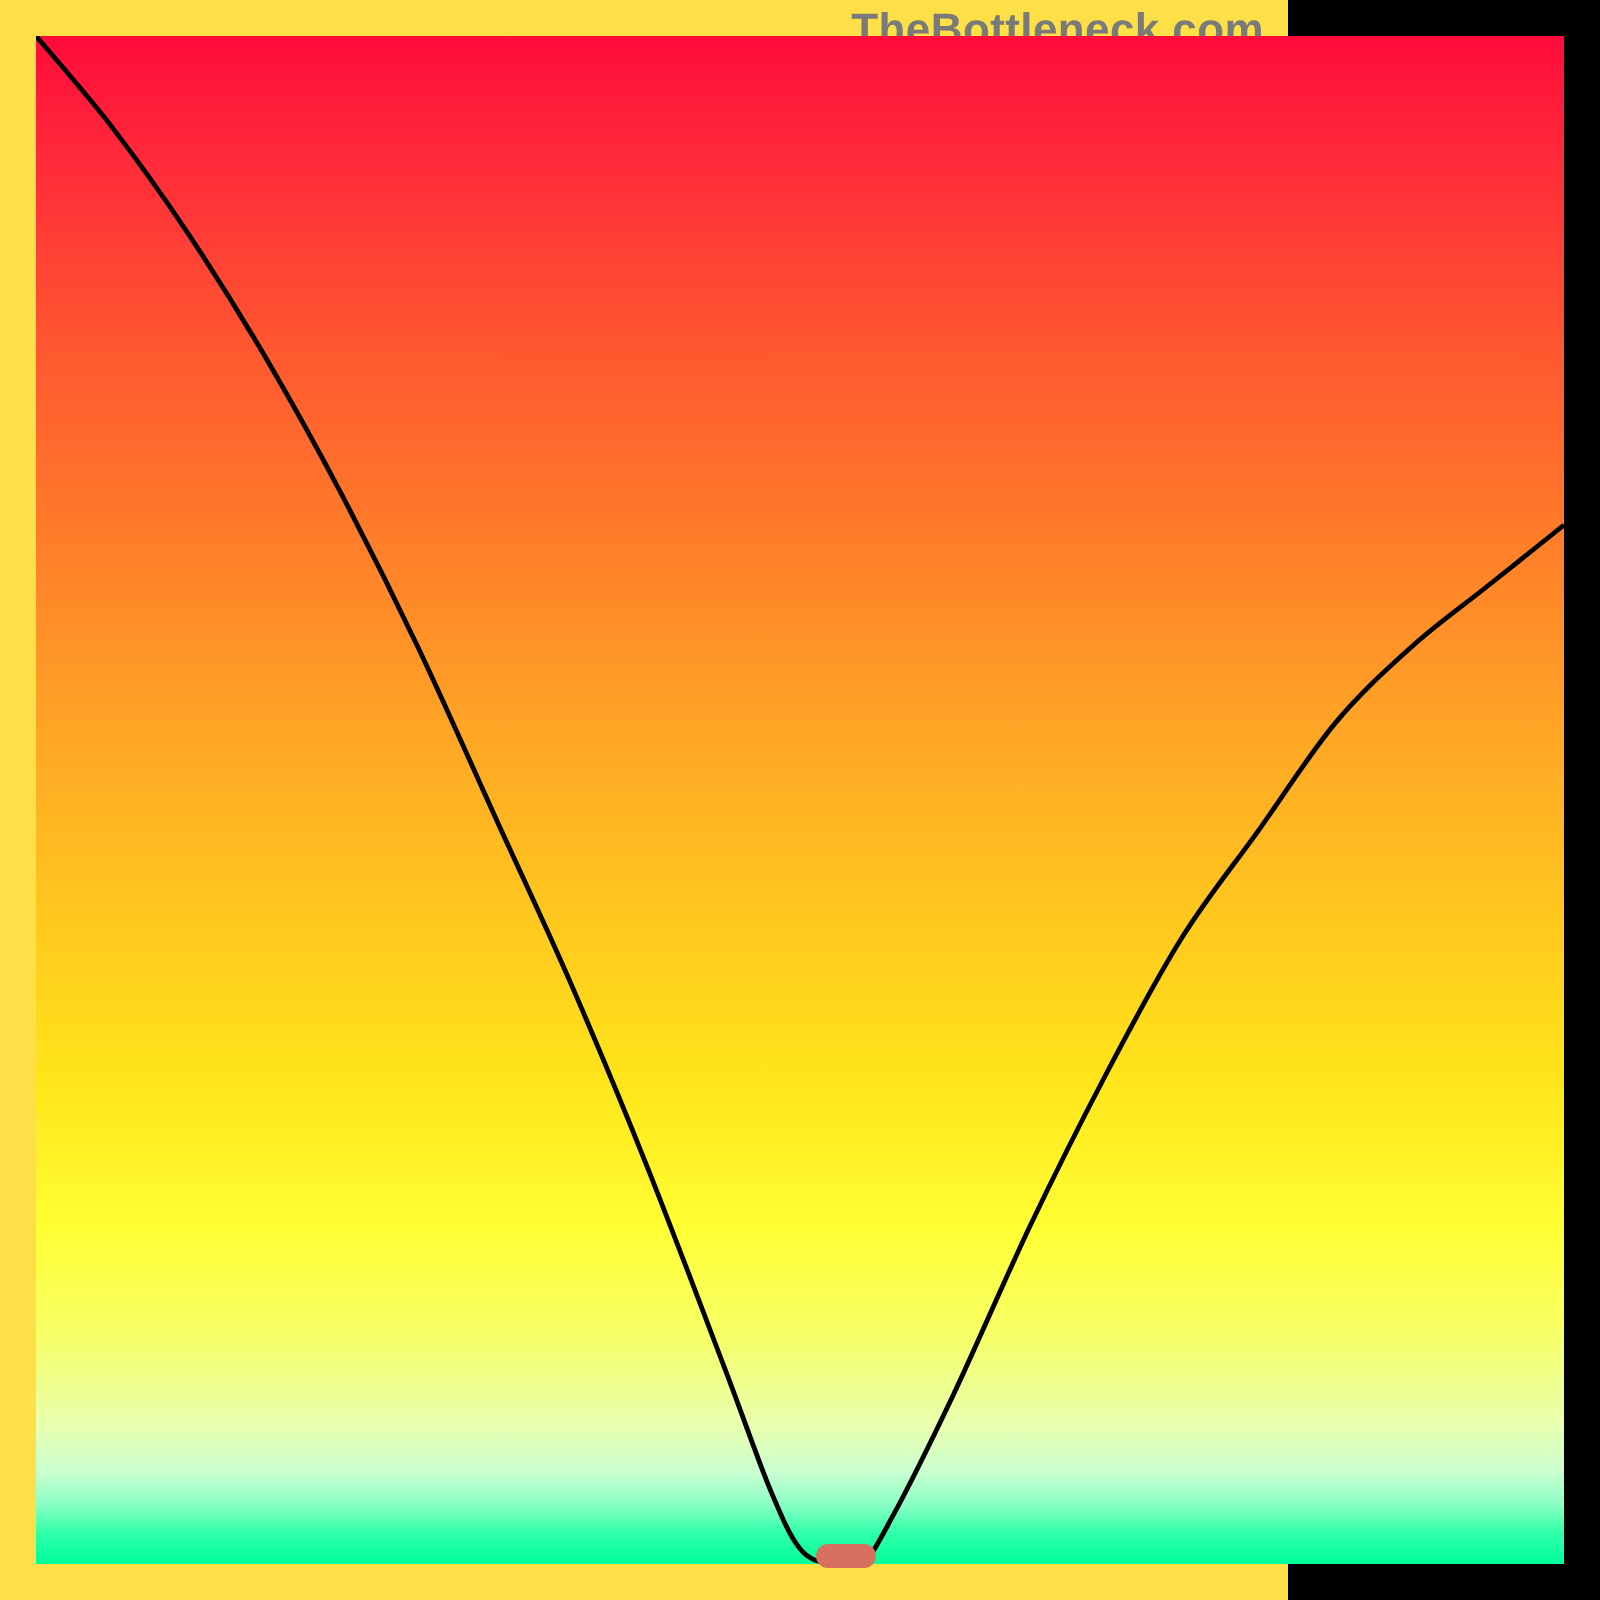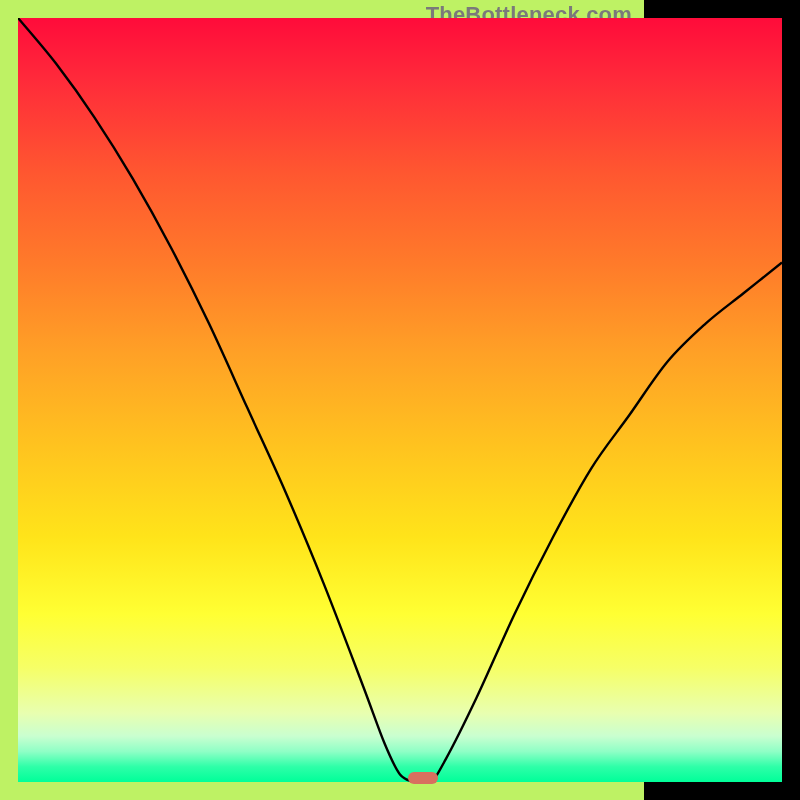--- a/index.html
+++ b/index.html
@@ -9,21 +9,21 @@
     height: 800px;
     background: #000;
     overflow: hidden;
   }
   .frame {
     position: absolute;
     left: 0;
     top: 0;
     width: 644px;
     height: 800px;
-    background: #bef264;
+    background: #fde047;
   }
   .plot {
     position: absolute;
     left: 18px;
     top: 18px;
     width: 764px;
     height: 764px;
     background: linear-gradient(to bottom,
       #ff0b3a 0%,
       #ff2a3a 8%,

